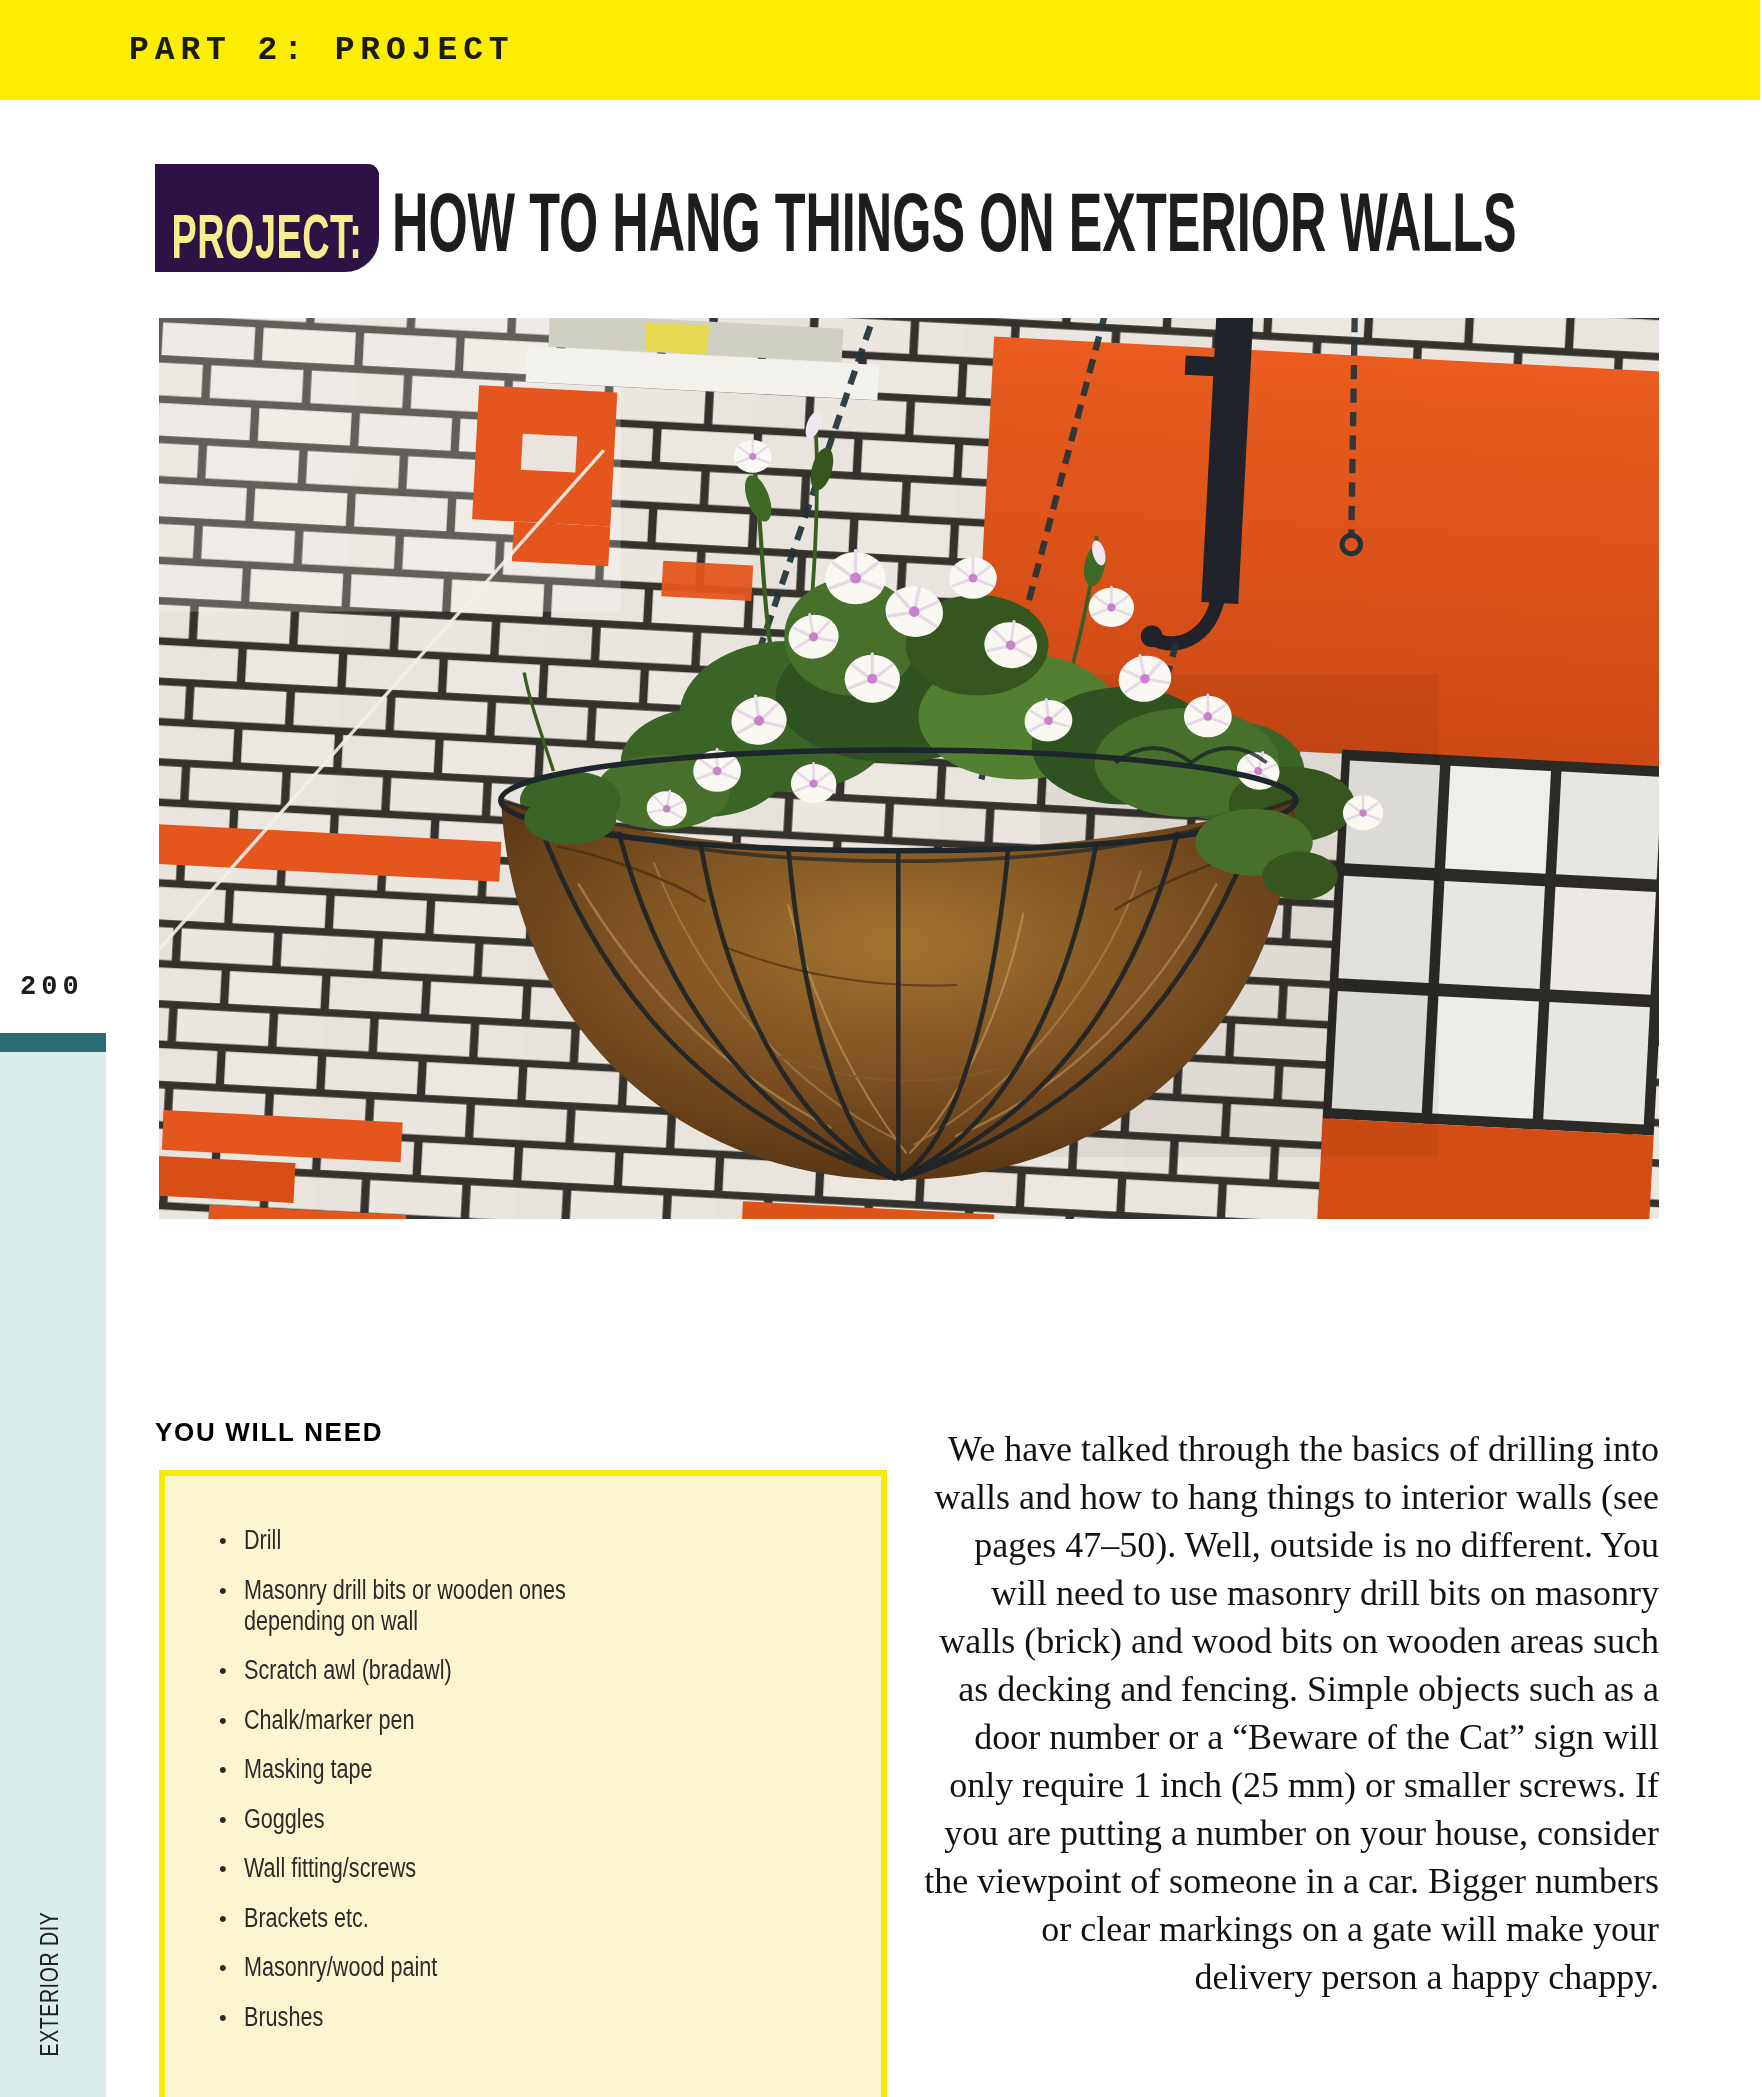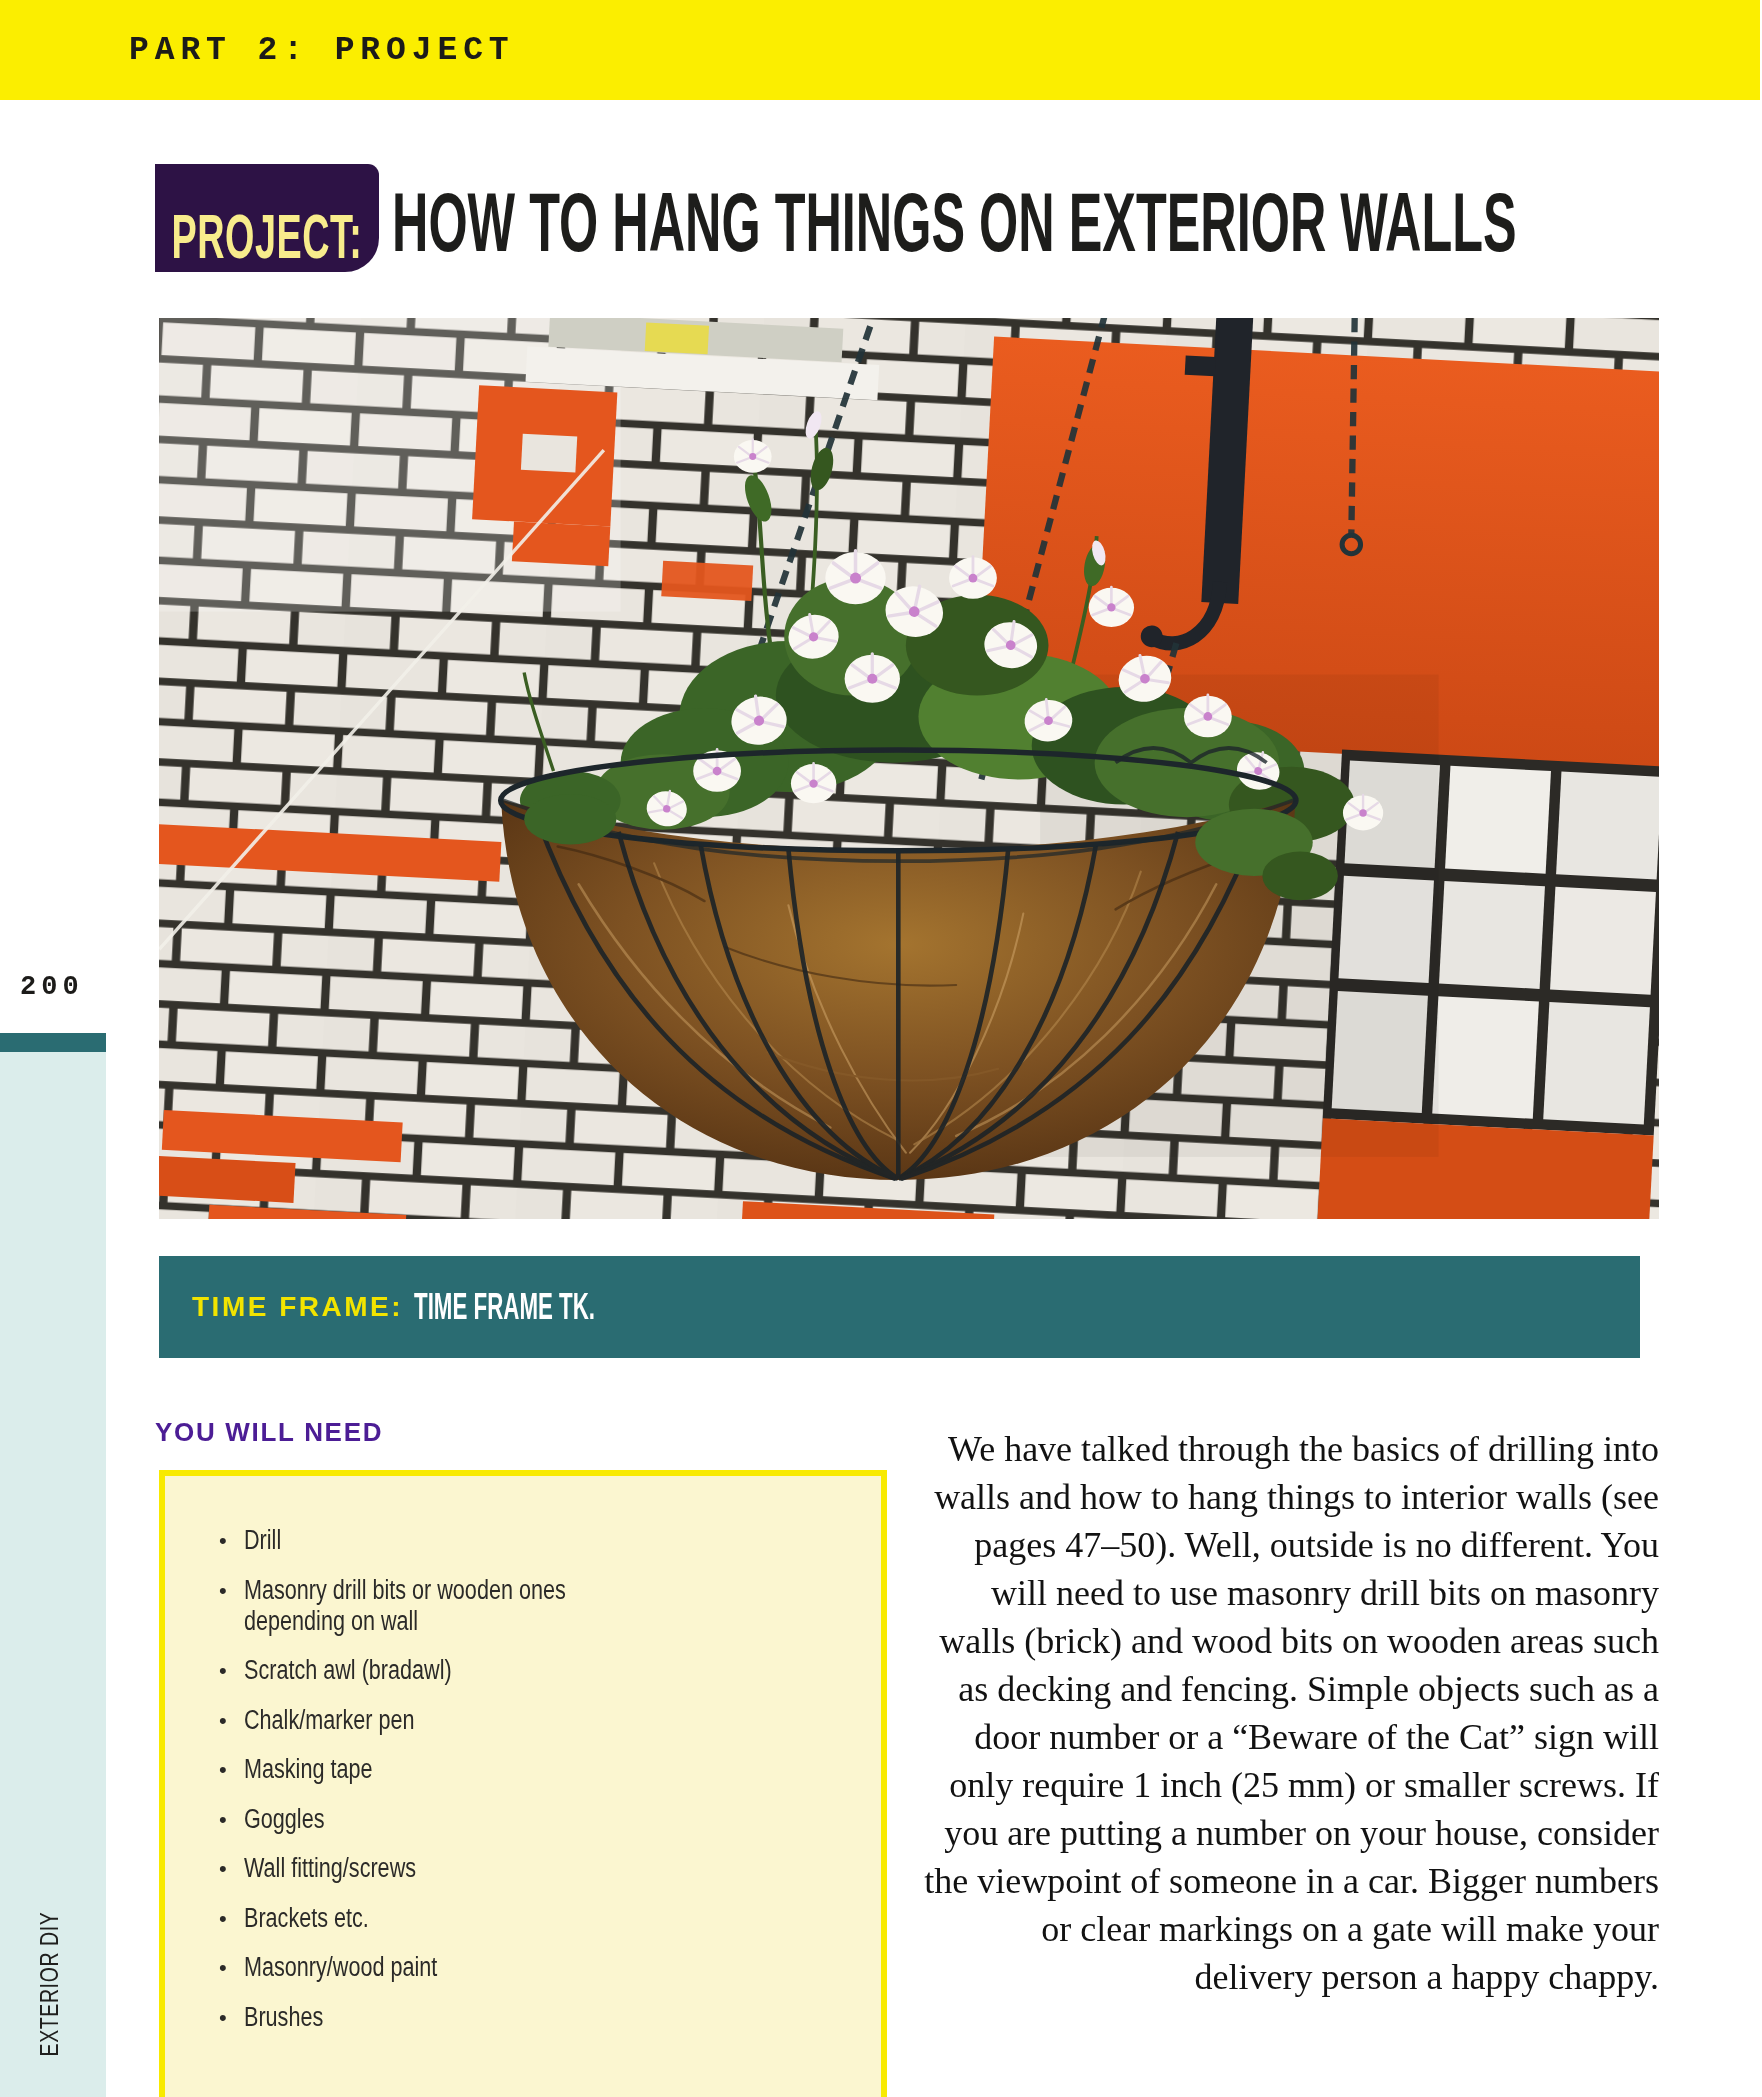--- a/index.html
+++ b/index.html
@@ -32,21 +32,21 @@
   .teal-bar{position:absolute;left:0;top:1033px;width:106px;height:19.3px;background:#2a6c72;}
   .pale-strip{position:absolute;left:0;top:1052px;width:106px;height:1073px;background:#dbedeb;border-bottom-right-radius:20px;}
   .vlabel{position:absolute;left:49px;top:1984px;transform:translate(-50%,-50%) rotate(-90deg) scaleX(.75);white-space:nowrap;font-size:26px;font-weight:400;letter-spacing:0.8px;color:#20201e;}
 
   
   .tf-banner{position:absolute;left:159px;top:1256px;width:1481px;height:102px;background:#2a6c72;display:flex;align-items:center;}
   .tf-label{margin-left:33px;font-weight:700;font-size:28px;letter-spacing:2.5px;color:#f2e400;}
   .tf-value{margin-left:11px;font-weight:700;font-size:36px;color:#ffffff;}
 
   
-  .ywn-heading{position:absolute;left:155px;top:1417px;font-weight:700;font-size:26px;letter-spacing:1.7px;color:#4c1d95;}
+  .ywn-heading{position:absolute;left:155px;top:1417px;font-weight:700;font-size:26px;letter-spacing:1.7px;color:#000000;}
   .ywn-box{position:absolute;left:159px;top:1470px;width:728px;height:654px;box-sizing:border-box;background:#fbf6d0;border:6.7px solid #f8ea00;padding:49px 21px 0 54px;}
   .ywn-box ul{list-style:none;margin:0;padding:0;}
   .ywn-box li{display:flex;margin-bottom:18.5px;color:#2b2a28;font-size:27px;line-height:31px;}
   .ywn-box li .bullet{width:25px;flex:0 0 25px;font-size:22px;line-height:31px;}
   .ywn-box li .itxt{max-width:495px;}
 
   
   .body-col{position:absolute;left:919px;top:1425px;width:740px;font-family:"Liberation Serif",serif;font-size:36px;line-height:48px;color:#121212;text-align:right;}
 </style>
 </head>
@@ -230,24 +230,20 @@
       <ellipse cx="2720" cy="1330" rx="90" ry="58" fill="#35571f"></ellipse>
       <ellipse cx="980" cy="1195" rx="110" ry="60" fill="#3b6527"></ellipse>
     </svg>
   </figure>
 
   <div class="pagenum">200</div>
   <div class="teal-bar"></div>
   <div class="pale-strip"></div>
   <div class="vlabel">EXTERIOR DIY</div>
 
-  <div class="tf-banner">
-    <span class="tf-label">TIME FRAME:</span>
-    <span class="tf-value cx cx62">TIME FRAME TK.</span>
-  </div>
 
   <div class="ywn-heading"><span class="cx cx85">YOU WILL NEED</span></div>
   <div class="ywn-box">
     <ul>
       <li>
           <span class="bullet">•</span>
           <span class="itxt cx cx80">Drill</span>
         </li>
       <li>
           <span class="bullet">•</span>

